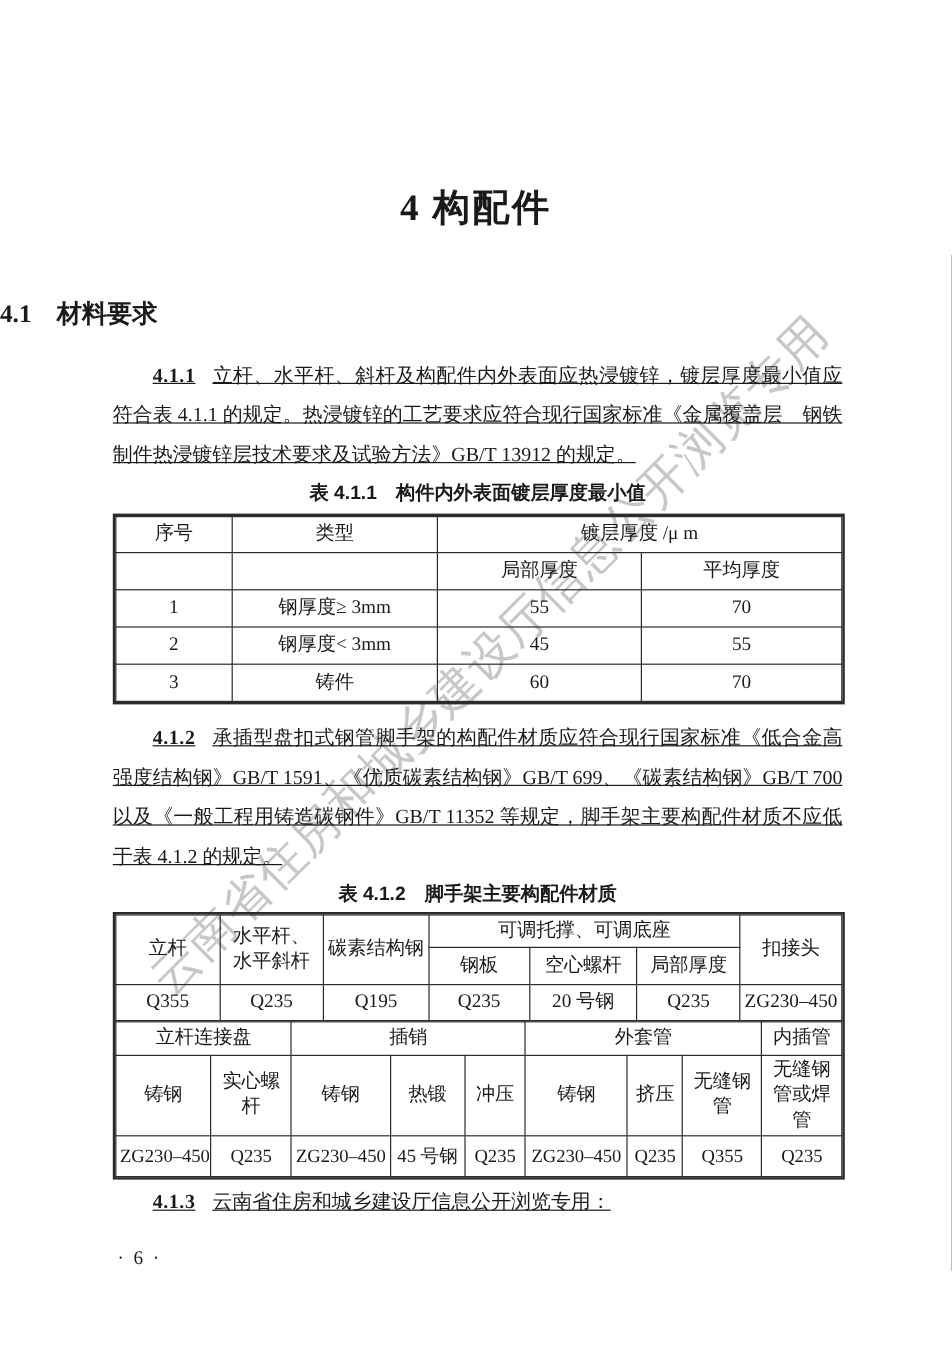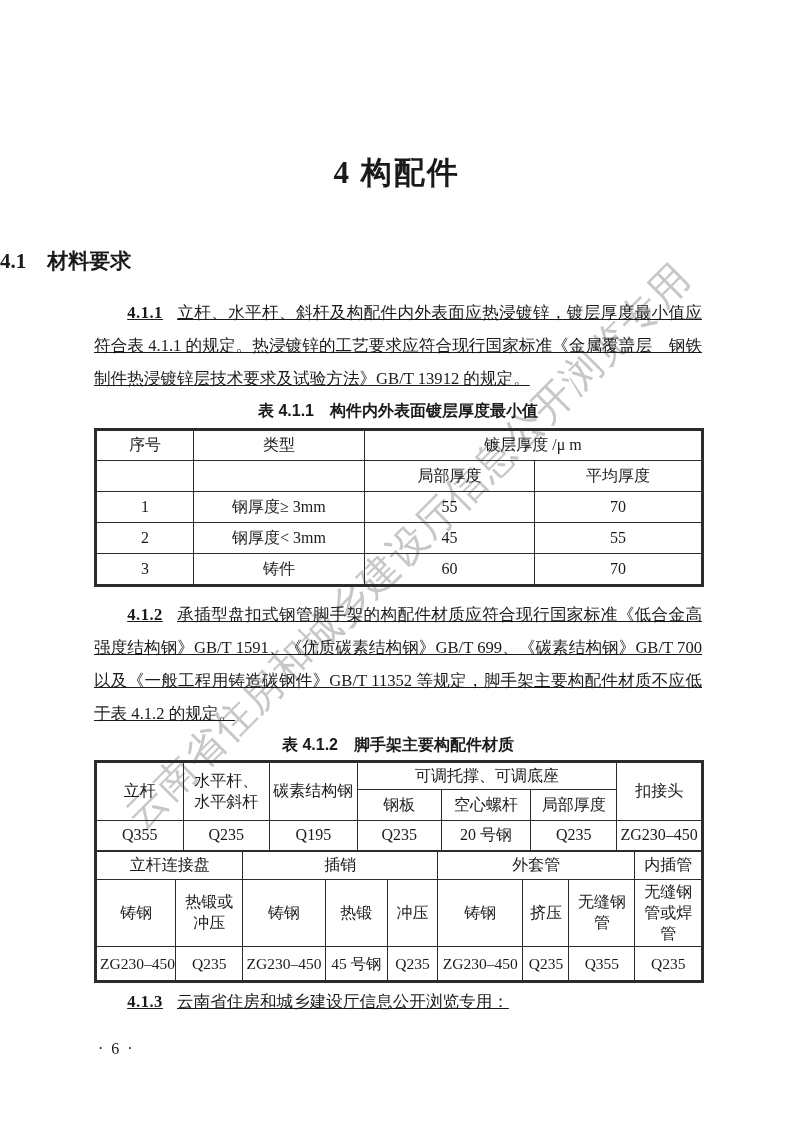--- a/index.html
+++ b/index.html
@@ -195,21 +195,21 @@
         </colgroup>
         <tbody>
             <tr style="height:28px">
           <td colspan="2">立杆连接盘</td>
           <td colspan="3">插销</td>
           <td colspan="3">外套管</td>
           <td>内插管</td>
         </tr>
         <tr style="height:46px">
           <td>铸钢</td>
-          <td>热锻或冲压</td>
+          <td>实心螺杆</td>
           <td>铸钢</td>
           <td>热锻</td>
           <td>冲压</td>
           <td>铸钢</td>
           <td>挤压</td>
           <td>无缝钢管</td>
           <td>无缝钢管或焊管</td>
         </tr>
         <tr style="height:34px">
           <td class="val">ZG230–450</td>

